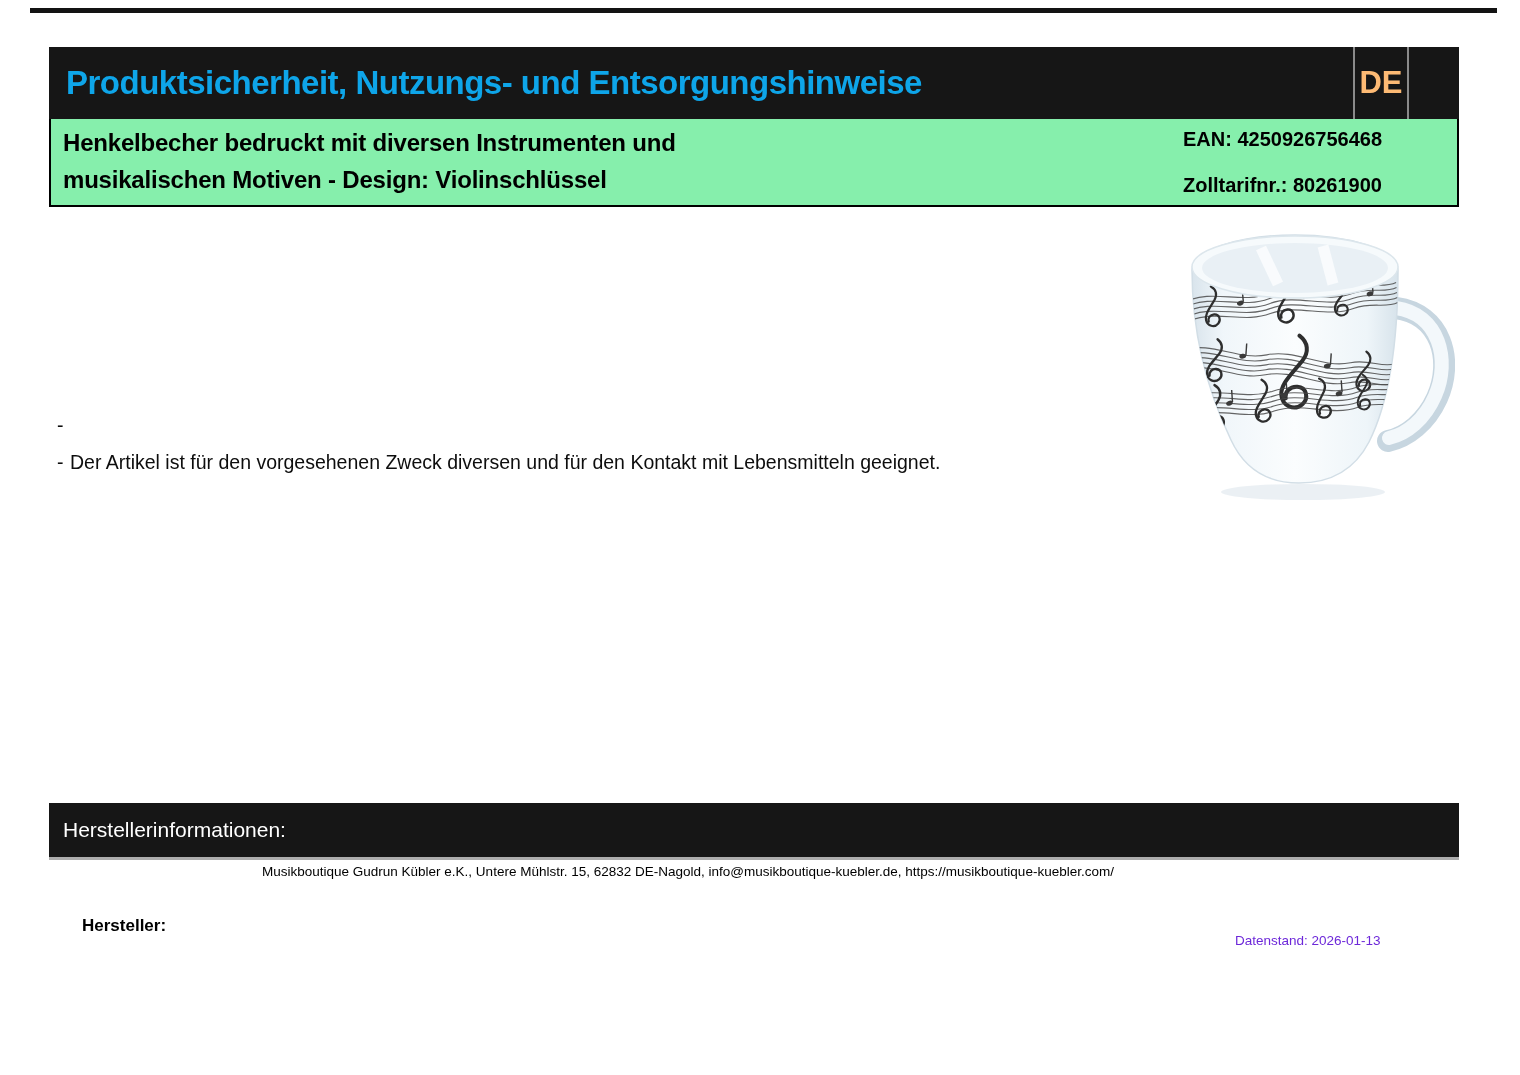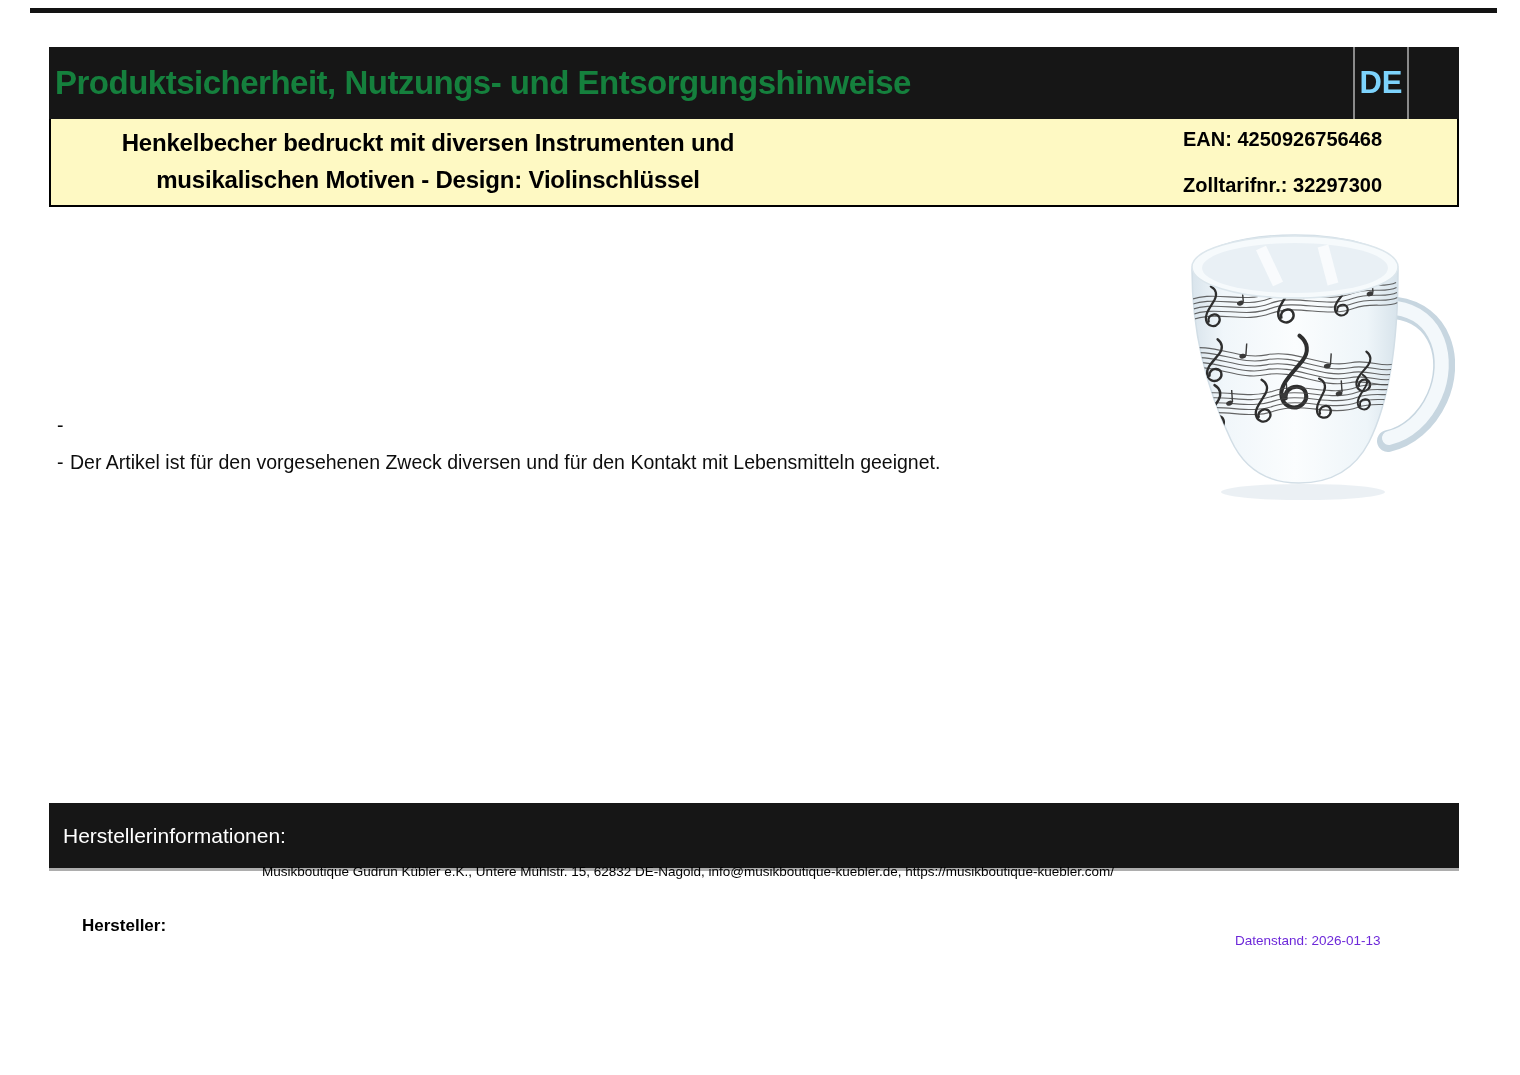--- a/index.html
+++ b/index.html
@@ -9,51 +9,51 @@
   }
   .top-rule {
     position:absolute; left:30px; top:8px; width:1467px; height:5px; background:#131313;
   }
   
   .header-bar {
     position:absolute; left:49px; top:47px; width:1410px; height:72px;
     background:#161616; display:flex; align-items:stretch;
   }
   .header-title {
-    flex:1; display:flex; align-items:center; padding-left:6px;
-    color:#15803d; font-weight:bold; font-size:33px; letter-spacing:-0.5px; white-space:nowrap;
+    flex:1; display:flex; align-items:center; padding-left:17px;
+    color:#0ea5e9; font-weight:bold; font-size:33px; letter-spacing:-0.5px; white-space:nowrap;
   }
   .v-sep { width:2px; background:#8a8a8a; }
   .de-cell {
     width:52px; display:flex; align-items:center; justify-content:center;
-    color:#7dd3fc; font-weight:bold; font-size:31px;
+    color:#fdba74; font-weight:bold; font-size:31px;
   }
   .header-tail { width:50px; }
   
   .title-band {
     position:absolute; left:49px; top:119px; width:1410px; height:88px;
-    background:#fef9c3; border:2px solid #000; border-top:none; box-sizing:border-box;text-align:center;
+    background:#86efac; border:2px solid #000; border-top:none; box-sizing:border-box;
   }
   .product-name {
     position:absolute; left:12px; top:5px; width:730px;
     font-size:24px; font-weight:bold; line-height:37px; color:#000; letter-spacing:-0.2px;
   }
   .codes {
     position:absolute; left:1132px; top:9px; display:flex; flex-direction:column; gap:23px;
     font-size:20px; font-weight:bold; color:#000; white-space:nowrap;
   }
   
   .mug-wrap { position:absolute; left:1183px; top:222px; width:272px; height:290px; }
   
   .notes { position:absolute; left:57px; top:412px; font-size:19.5px; color:#0d0d0d; }
   .note-line { display:flex; margin-bottom:11px; line-height:26px; }
   .note-marker { width:13px; flex:0 0 13px; }
   
   .mfr-bar {
-    position:absolute; left:49px; top:803px; width:1410px; height:68px; box-sizing:border-box;
+    position:absolute; left:49px; top:803px; width:1410px; height:57px; box-sizing:border-box;
     background:#161616; border-bottom:3px solid #adadad;
     display:flex; align-items:center; padding-left:14px;
     color:#ffffff; font-size:21px; font-weight:400;
   }
   .mfr-label {
     position:absolute; left:82px; top:916px; font-size:17px; font-weight:bold; color:#000;
   }
   .mfr-value {
     position:absolute; left:262px; top:864px; font-size:13.5px; color:#000; white-space:nowrap;
   }
@@ -71,21 +71,21 @@
   <div class="v-sep"></div>
   <div class="de-cell">DE</div>
   <div class="v-sep"></div>
   <div class="header-tail"></div>
 </div>
 
 <div class="title-band">
   <div class="product-name">Henkelbecher bedruckt mit diversen Instrumenten und musikalischen Motiven - Design: Violinschlüssel</div>
   <div class="codes">
     <div>EAN: 4250926756468</div>
-    <div>Zolltarifnr.: 32297300</div>
+    <div>Zolltarifnr.: 80261900</div>
   </div>
 </div>
 
 <div class="mug-wrap">
   <svg width="272" height="290" viewBox="0 0 272 290">
     <defs>
       <linearGradient id="mugGrad" x1="0" y1="0" x2="1" y2="0">
         <stop offset="0" stop-color="#d9e4ec"></stop>
         <stop offset="0.15" stop-color="#f0f6fa"></stop>
         <stop offset="0.5" stop-color="#fbfdfe"></stop>

